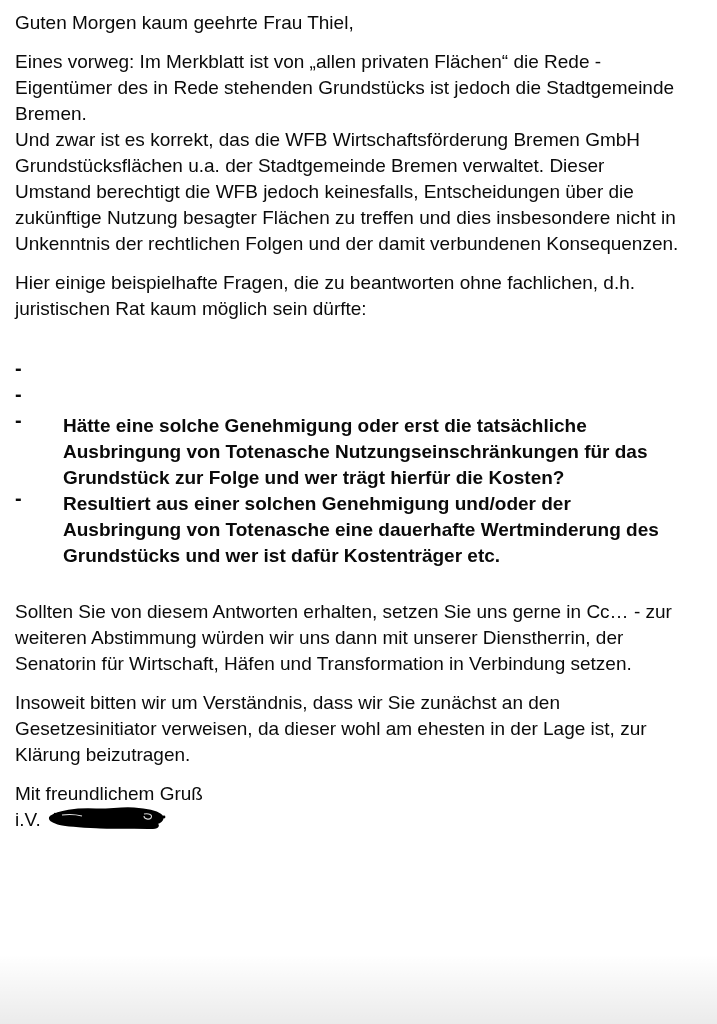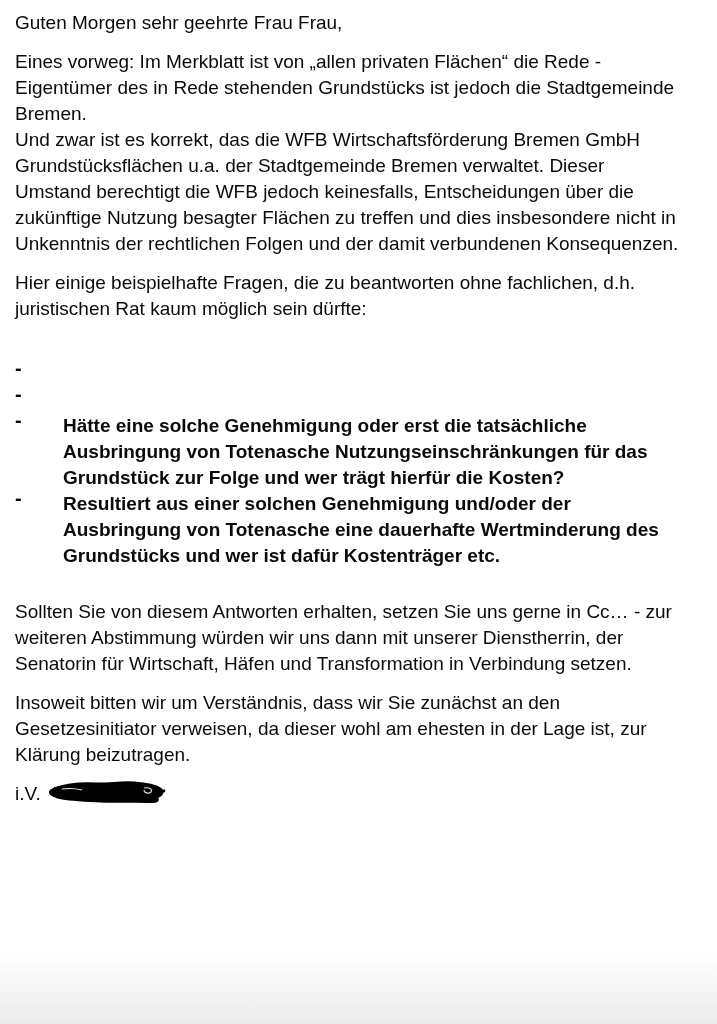--- a/index.html
+++ b/index.html
@@ -72,21 +72,21 @@
     background: linear-gradient(to bottom, rgba(0,0,0,0) 0%, rgba(0,0,0,0.08) 100%);
     pointer-events: none;
   }
 </style>
 </head>
 <body>
 
 <div class="page">
   <div class="content">
 
-    <p class="para">Guten Morgen sehr geehrte Frau Frau,</p>
+    <p class="para">Guten Morgen kaum geehrte Frau Thiel,</p>
 
 
     <p class="para">Eines vorweg: Im Merkblatt ist von „allen privaten Flächen“ die Rede -<br>Eigentümer des in Rede stehenden Grundstücks ist jedoch die Stadtgemeinde<br>Bremen.<br>Und zwar ist es korrekt, das die WFB Wirtschaftsförderung Bremen GmbH<br>Grundstücksflächen u.a. der Stadtgemeinde Bremen verwaltet. Dieser<br>Umstand berechtigt die WFB jedoch keinesfalls, Entscheidungen über die<br>zukünftige Nutzung besagter Flächen zu treffen und dies insbesondere nicht in<br>Unkenntnis der rechtlichen Folgen und der damit verbundenen Konsequenzen.</p>
 
     <p class="para">Hier einige beispielhafte Fragen, die zu beantworten ohne fachlichen, d.h.<br>juristischen Rat kaum möglich sein dürfte:</p>
 
     <div class="bullet-list">
       <div class="bullet-item">
         <span class="bullet-marker">-</span>
       </div>
@@ -102,20 +102,21 @@
         <div class="bullet-text">Resultiert aus einer solchen Genehmigung und/oder der<br>Ausbringung von Totenasche eine dauerhafte Wertminderung des<br>Grundstücks und wer ist dafür Kostenträger etc.</div>
       </div>
     </div>
 
     <p class="para">Sollten Sie von diesem Antworten erhalten, setzen Sie uns gerne in Cc… - zur<br>weiteren Abstimmung würden wir uns dann mit unserer Dienstherrin, der<br>Senatorin für Wirtschaft, Häfen und Transformation in Verbindung setzen.</p>
 
     <p class="para">Insoweit bitten wir um Verständnis, dass wir Sie zunächst an den<br>Gesetzesinitiator verweisen, da dieser wohl am ehesten in der Lage ist, zur<br>Klärung beizutragen.</p>
 
 
     <div class="signoff-block">
+      <div class="line">Mit freundlichem Gruß</div>
       <div class="signature-line">
         <span class="signature-prefix">i.V.</span>
         <span class="signature-scribble">
           <svg width="120" height="26" viewBox="0 0 120 26" xmlns="http://www.w3.org/2000/svg">
             <path d="M3 12 C 10 7, 28 4, 48 5 C 62 5.5, 72 3, 86 4 C 98 4.8, 108 7, 112 10
                      C 116 13, 114 17, 106 18.5 C 112 20, 110 23, 100 22.5
                      C 84 21.5, 70 23, 52 22 C 36 21, 18 20.5, 10 18
                      C 4 16, 1 14, 3 12 Z" fill="#000000" stroke="#000000" stroke-width="3" stroke-linejoin="round"></path>
             <path d="M14 10 C 22 9, 30 10, 34 11" stroke="#ffffff" stroke-width="1.2" fill="none" opacity="0.9"></path>
             <path d="M96 9 C 101 8, 105 10, 103 13 C 101 15, 96 14, 96 11" stroke="#ffffff" stroke-width="1.1" fill="none" opacity="0.85"></path>

